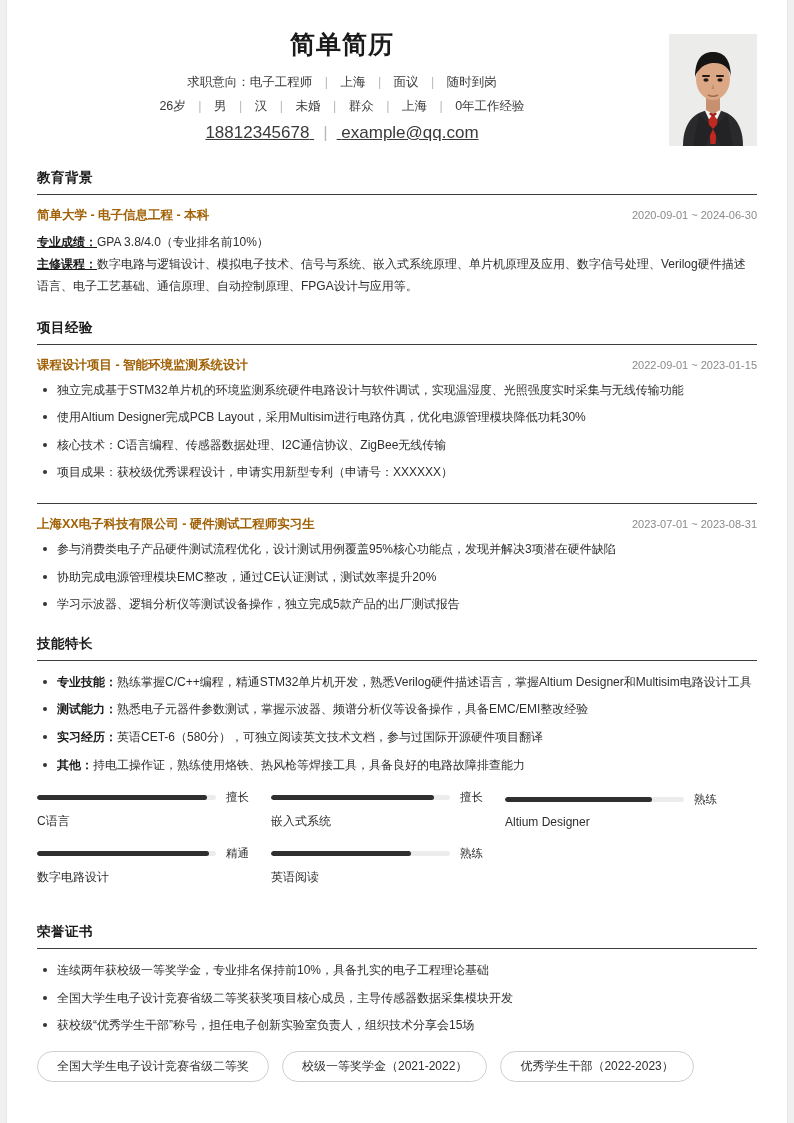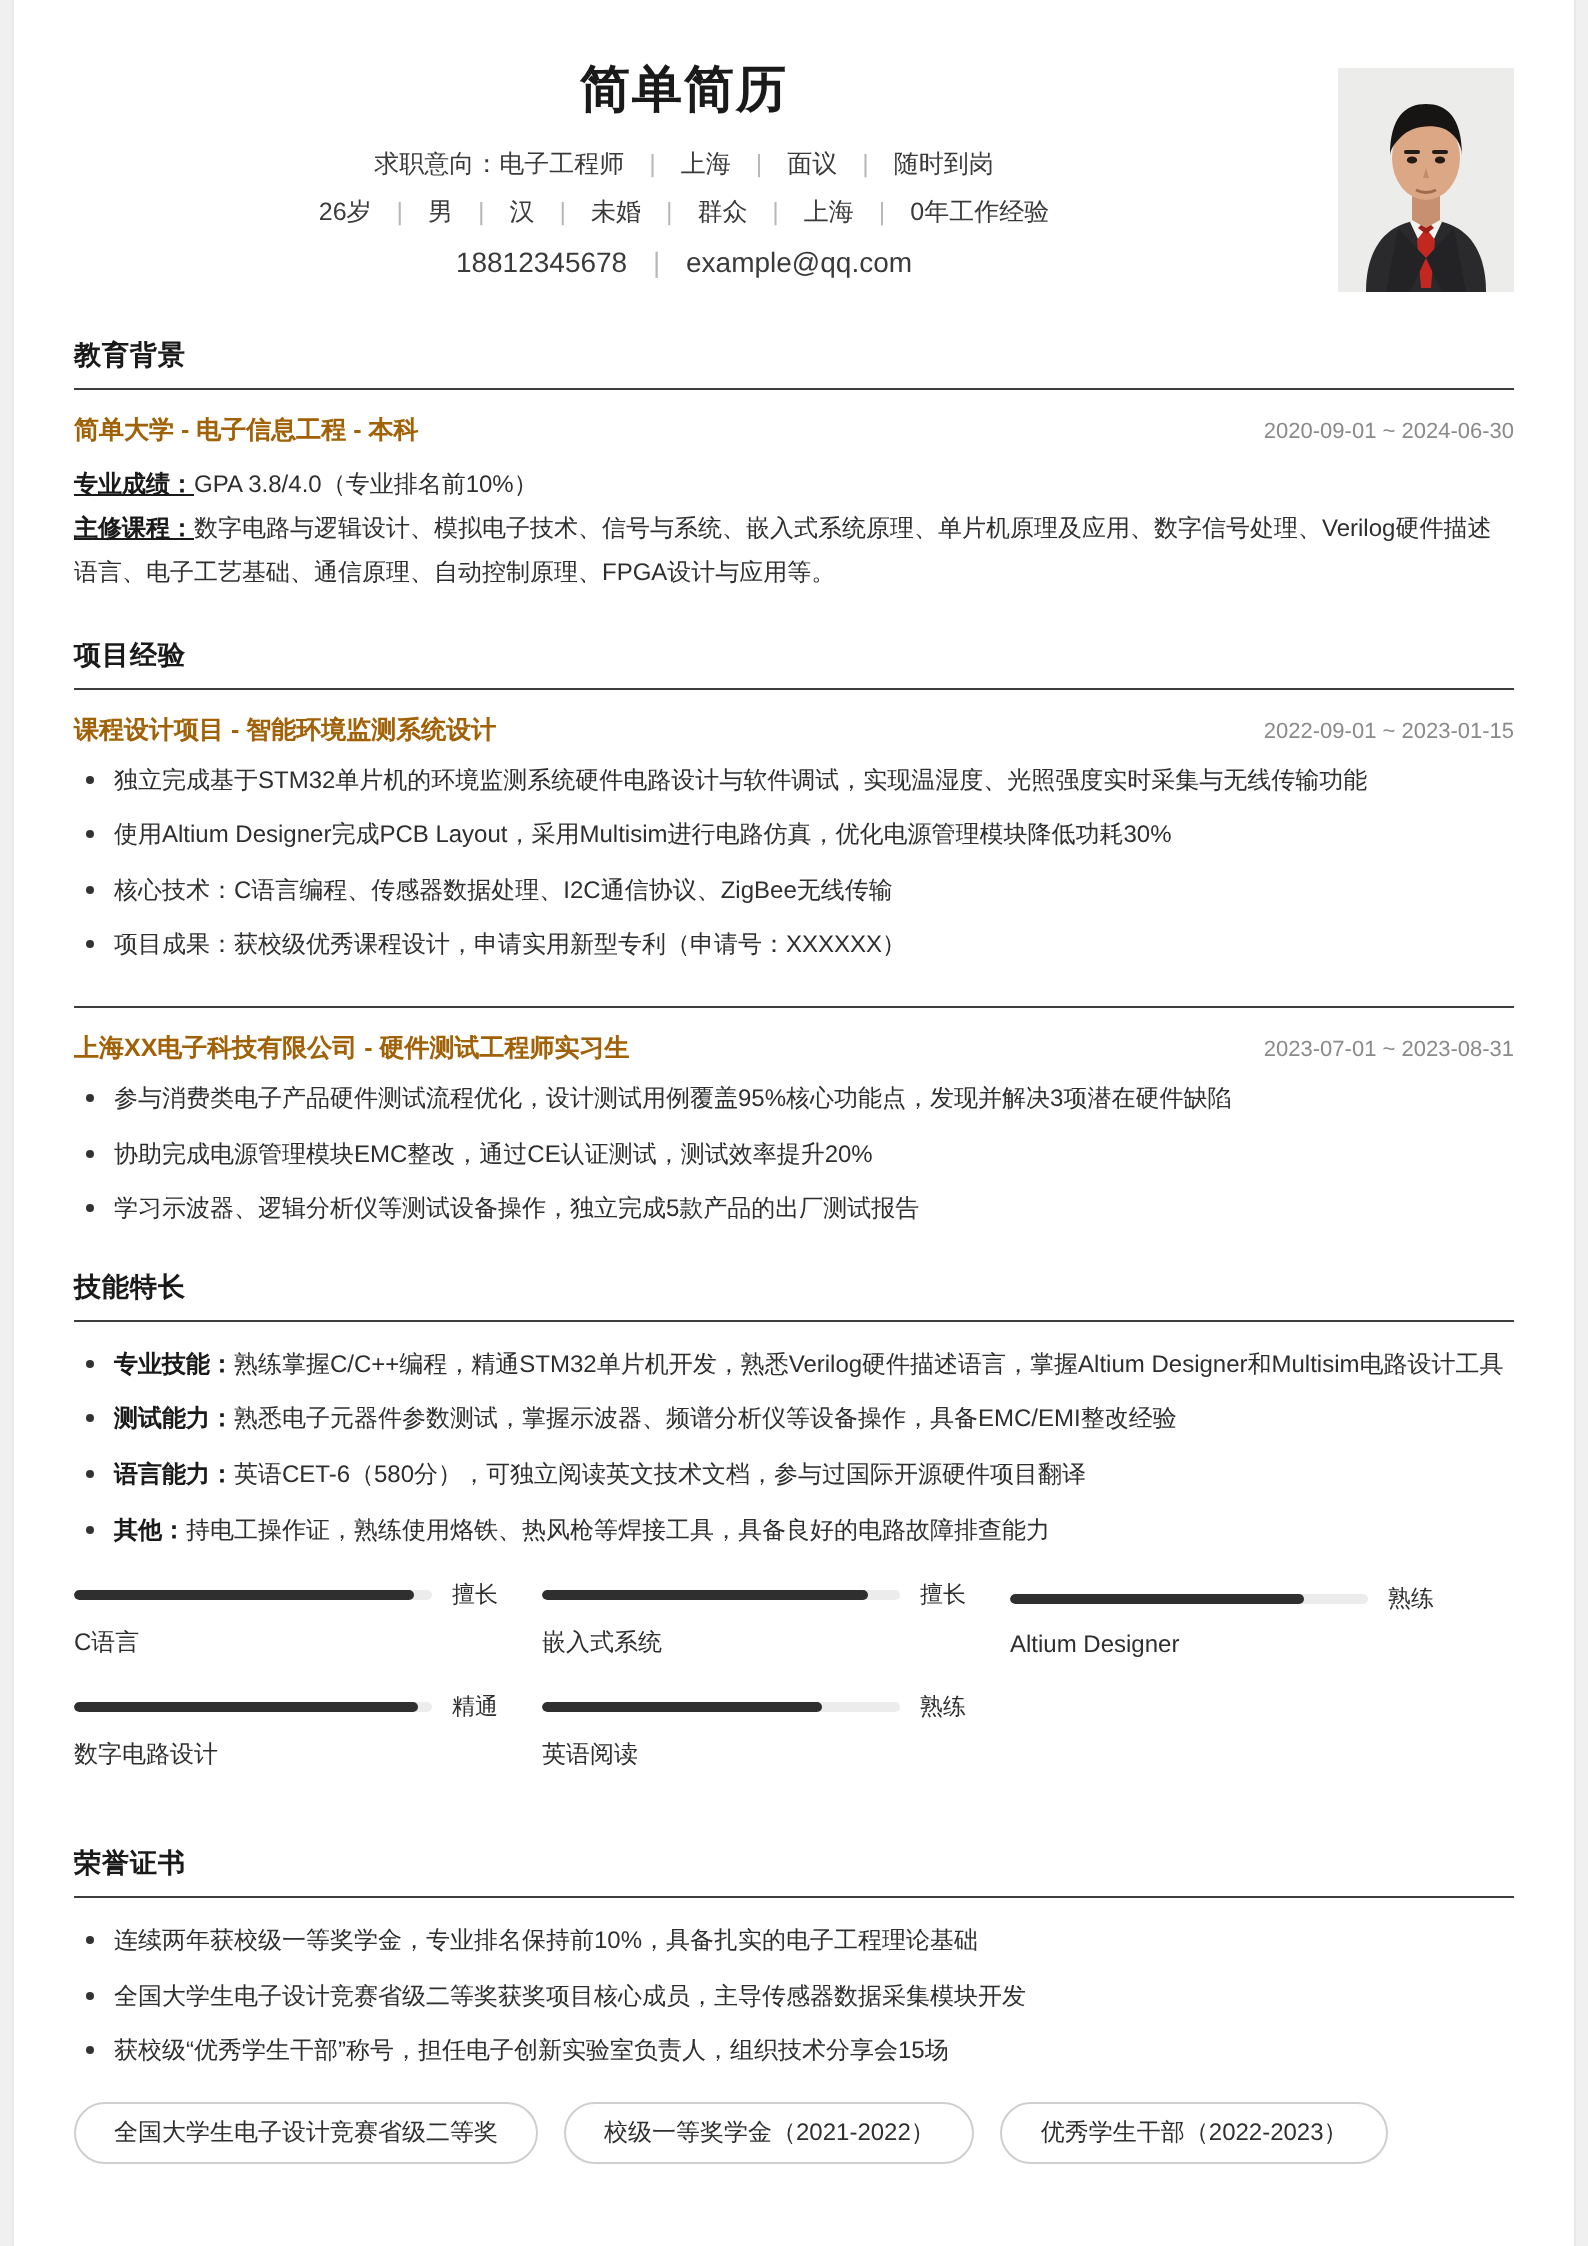--- a/index.html
+++ b/index.html
@@ -45,21 +45,22 @@
     color: #3a3a3a;
     margin-bottom: 9px;
     line-height: 1.2;
   }
   .meta-line .sep {
     color: #b8b8b8;
     margin: 0 9px;
     font-weight: 300;
   }
   .meta-line.contact {
-    font-size: 14px;
+    font-size: 17px;
+    text-decoration: underline;
   }
   .photo {
     position: absolute;
     right: 0;
     top: 6px;
     width: 88px;
     height: 112px;
     background: #e9e9e9;
     overflow: hidden;
   }
@@ -320,21 +321,21 @@
       <div class="section-rule"></div>
 
       <ul class="bullets">
         <li>
           <b>专业技能：</b><span>熟练掌握C/C++编程，精通STM32单片机开发，熟悉Verilog硬件描述语言，掌握Altium Designer和Multisim电路设计工具</span>
         </li>
         <li>
           <b>测试能力：</b><span>熟悉电子元器件参数测试，掌握示波器、频谱分析仪等设备操作，具备EMC/EMI整改经验</span>
         </li>
         <li>
-          <b>语言能力：</b><span>英语CET-6（580分），可独立阅读英文技术文档，参与过国际开源硬件项目翻译</span>
+          <b>实习经历：</b><span>英语CET-6（580分），可独立阅读英文技术文档，参与过国际开源硬件项目翻译</span>
         </li>
         <li>
           <b>其他：</b><span>持电工操作证，熟练使用烙铁、热风枪等焊接工具，具备良好的电路故障排查能力</span>
         </li>
       </ul>
 
       <div class="skill-grid">
         <div class="skill-cell">
           <div class="bar-row">
             <div class="bar-track">

